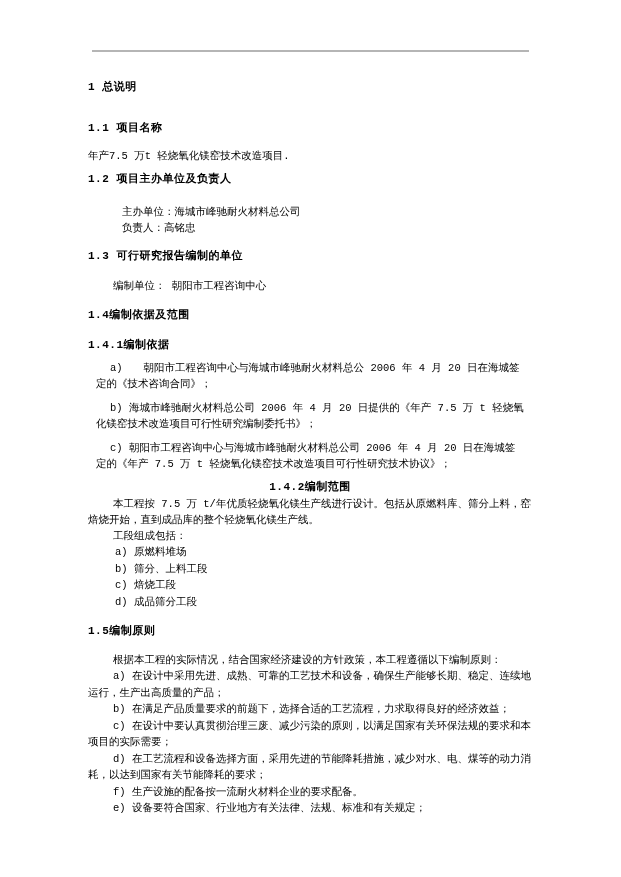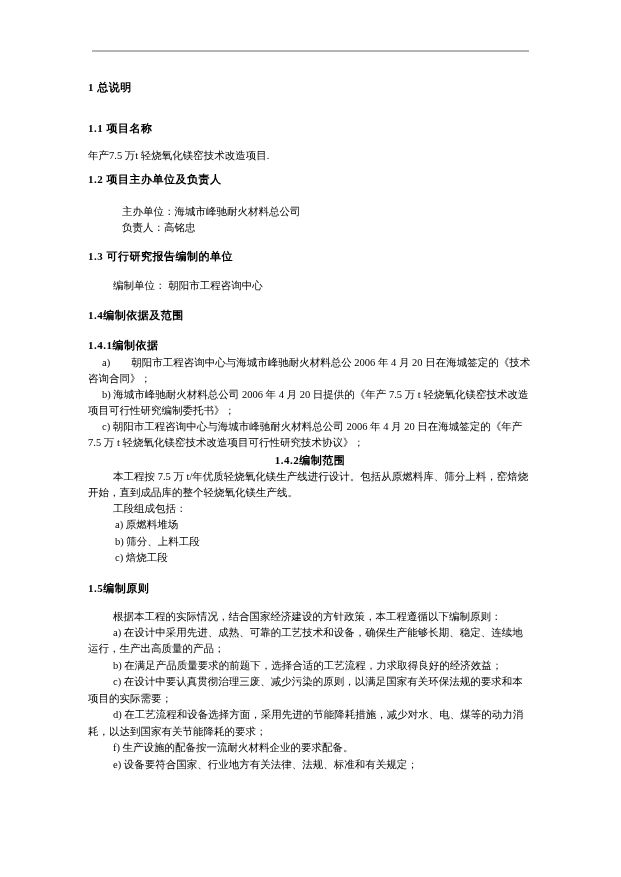--- a/index.html
+++ b/index.html
@@ -1,20 +1,20 @@
 <!DOCTYPE html>
 <html><head>
 <meta charset="utf-8">
 <style>
   html,body { margin:0; padding:0; background:#ffffff; }
   .page {
     position:relative;
     width:606px; height:877px;
     background:#ffffff;
-    font-family:Liberation Serif, serif;
+    font-family:Liberation Mono, monospace;
     color:#000000;
     overflow:hidden;
   }
   .header-rule {
     position:absolute;
     top:50px; left:92px; width:437px;
     border-top:2px solid #b5b5b5;
     height:0;
   }
   .content {
@@ -31,21 +31,21 @@
   .h1   { margin:8px 0 0 0; }
   .h11  { margin:27px 0 0 0; }
   .p11  { margin:13px 0 0 0; }
   .h12  { margin:8px 0 0 0; }
   .unit-lines { margin:18px 0 0 34px; }
   .h13  { margin:13px 0 0 0; }
   .p13  { margin:15px 0 0 25px; }
   .h14  { margin:14px 0 0 0; }
   .h141 { margin:16px 0 0 0; }
   .basis-items { margin:3px 0 0 0; }
-  .basis-items p { margin:0; text-indent:14px; }
+  .basis-items p { margin:8px; text-indent:14px; }
   .h142 { margin:2px 0 0 0;text-align:center; }
   .p142 { margin:2px 0 0 0; text-indent:25px; }
   .list-intro { margin:0 0 0 25px; }
   .stage-list { margin:0 0 0 27px; line-height:16.5px; }
   .stage-list p { margin:0; }
   .h15  { margin:14px 0 0 0; }
   .p15-intro { margin:14px 0 0 0; text-indent:25px; }
   .principle-items { margin:0; line-height:16.5px; }
   .principle-items p { margin:0; text-indent:25px; }
   p { margin:0; }
@@ -82,20 +82,21 @@
       <p>c) 朝阳市工程咨询中心与海城市峰驰耐火材料总公司 2006 年 4 月 20 日在海城签定的《年产 7.5 万 t 轻烧氧化镁窑技术改造项目可行性研究技术协议》；</p>
     </div>
 
     <div class="h h142">1.4.2编制范围</div>
     <p class="p142">本工程按 7.5 万 t/年优质轻烧氧化镁生产线进行设计。包括从原燃料库、筛分上料，窑焙烧开始，直到成品库的整个轻烧氧化镁生产线。</p>
     <p class="list-intro">工段组成包括：</p>
     <div class="stage-list">
       <p>a) 原燃料堆场</p>
       <p>b) 筛分、上料工段</p>
       <p>c) 焙烧工段</p>
+      <p>d) 成品筛分工段</p>
     </div>
 
     <div class="h h15">1.5编制原则</div>
     <p class="p15-intro">根据本工程的实际情况，结合国家经济建设的方针政策，本工程遵循以下编制原则：</p>
     <div class="principle-items">
       <p>a) 在设计中采用先进、成熟、可靠的工艺技术和设备，确保生产能够长期、稳定、连续地运行，生产出高质量的产品；</p>
       <p>b) 在满足产品质量要求的前题下，选择合适的工艺流程，力求取得良好的经济效益；</p>
       <p>c) 在设计中要认真贯彻治理三废、减少污染的原则，以满足国家有关环保法规的要求和本项目的实际需要；</p>
       <p>d) 在工艺流程和设备选择方面，采用先进的节能降耗措施，减少对水、电、煤等的动力消耗，以达到国家有关节能降耗的要求；</p>
       <p>f) 生产设施的配备按一流耐火材料企业的要求配备。</p>

